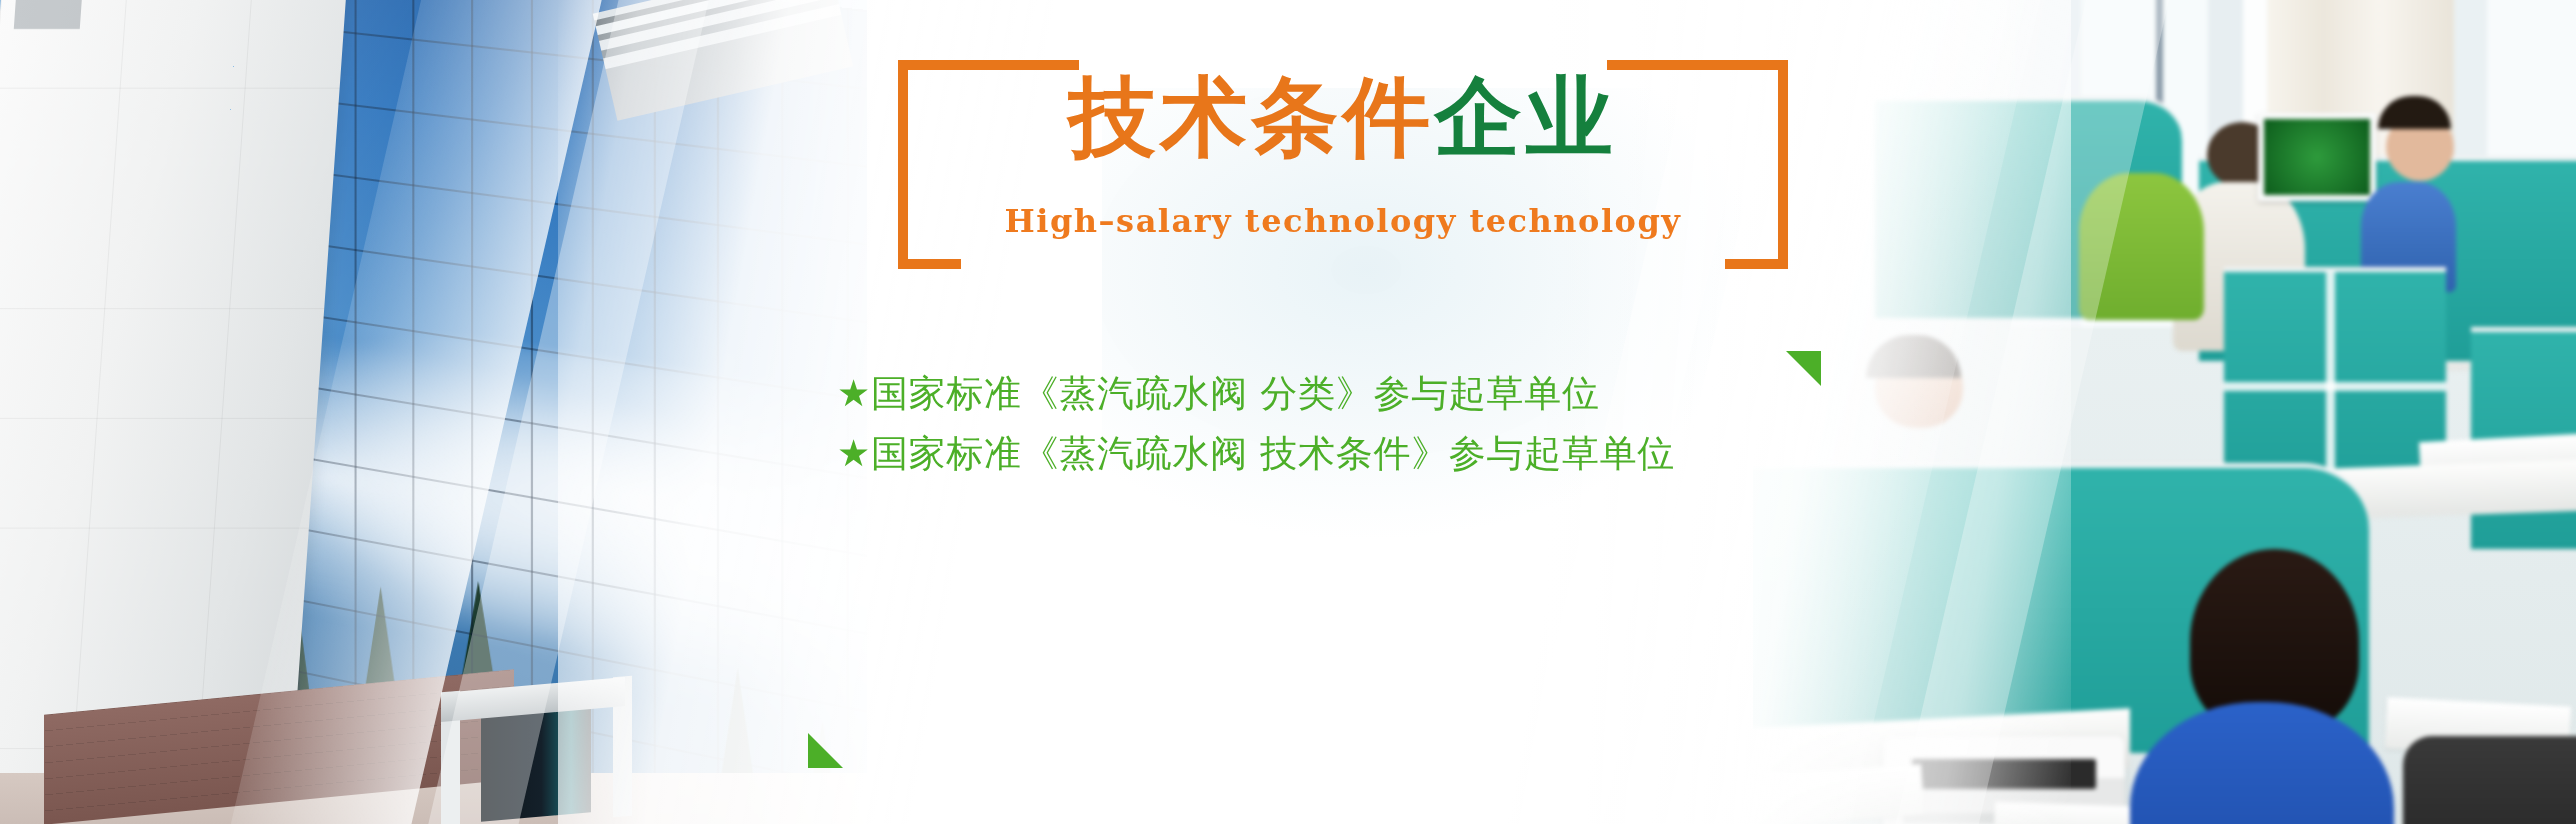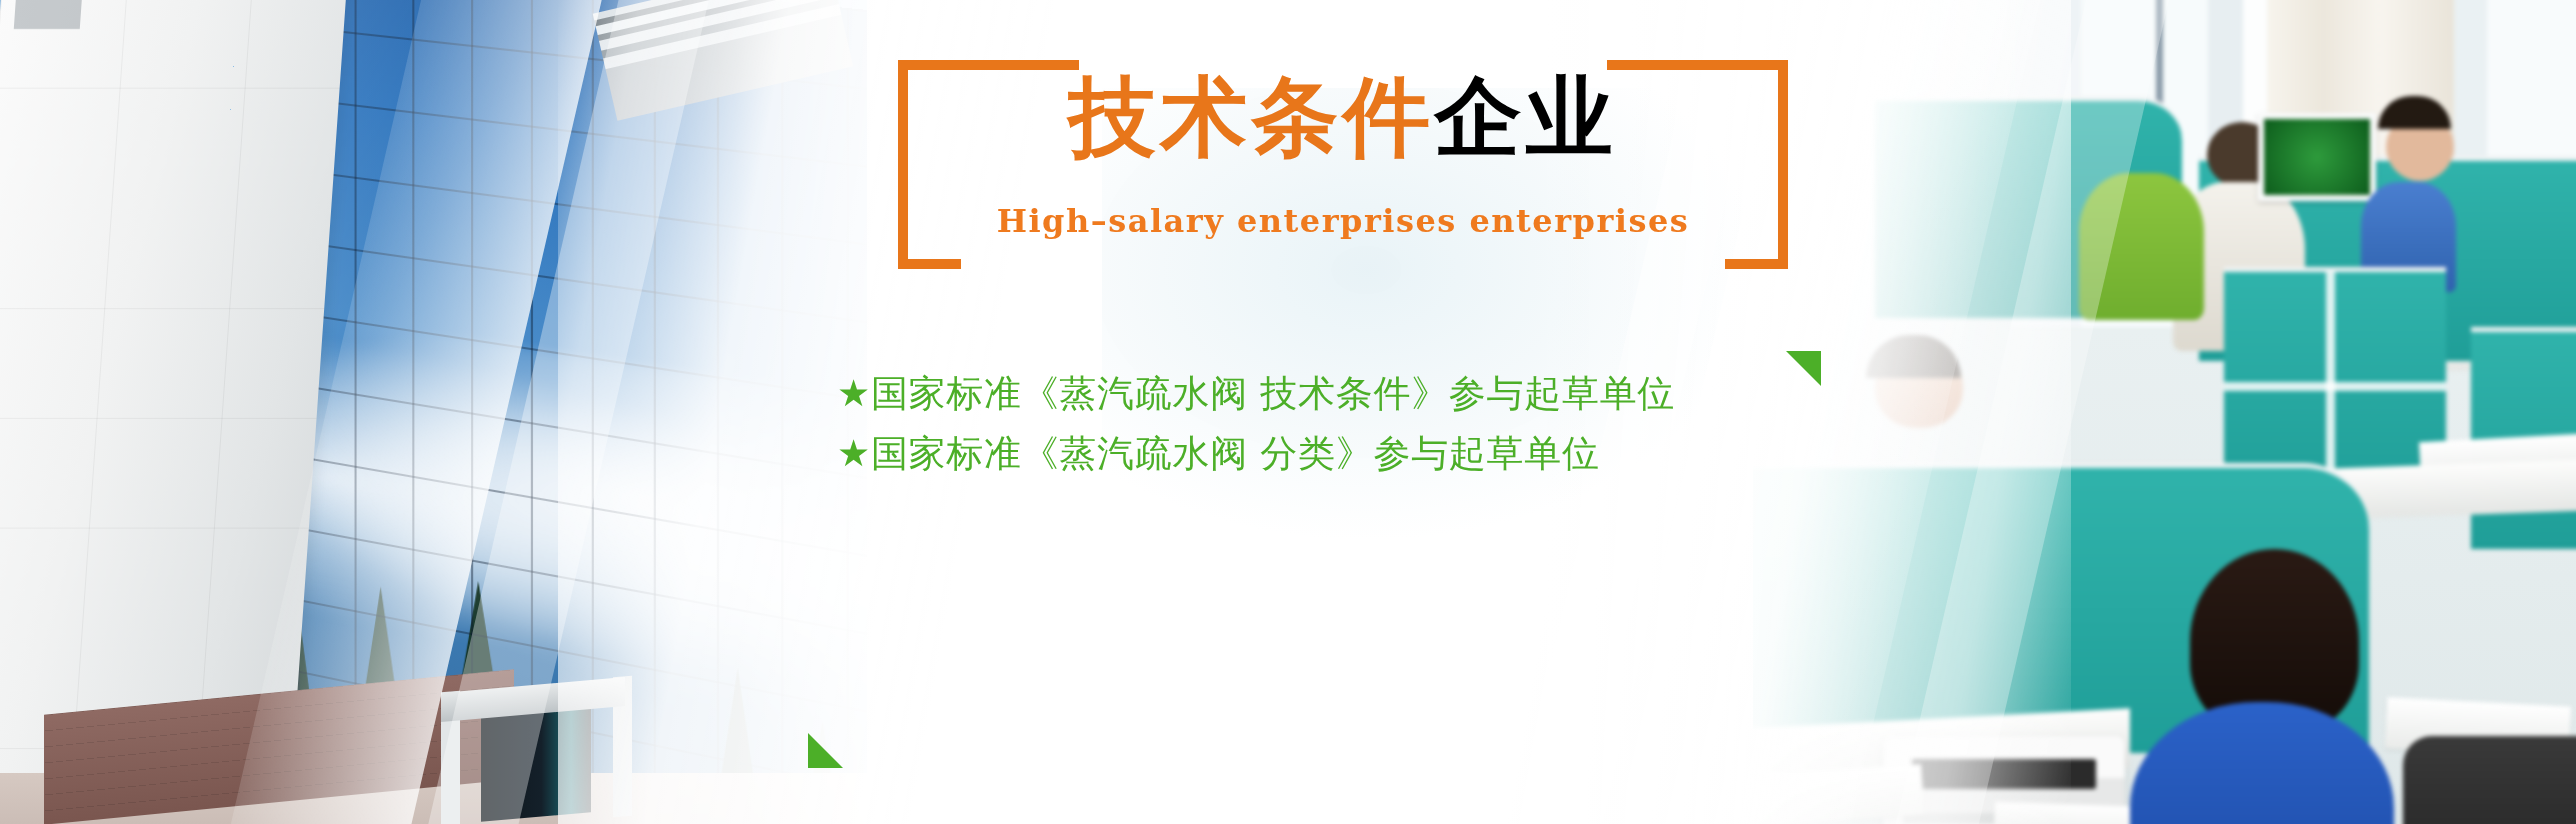--- a/index.html
+++ b/index.html
@@ -256,21 +256,21 @@
     width:890px;
     text-align:center;
     font-family:"DejaVu Sans","Liberation Sans",sans-serif;
     font-weight:bold;
     font-size:87px;
     line-height:110px;
     letter-spacing:4.4px;
     white-space:nowrap;
   }
   .title-cn .o{color:#e8761a;}
-  .title-cn .r{color:#000000;}
+  .title-cn .r{color:#15803d;}
   .title-en{
     position:absolute;
     left:898px; top:202px;
     width:890px;
     text-align:center;
     font-family:"DejaVu Serif","Liberation Serif",serif;
     font-weight:bold;
     font-size:32px;
     letter-spacing:1.5px;
     color:#ef7a1e;
@@ -412,24 +412,24 @@
     <div class="fr-seg fr-right-v"></div>
     <div class="fr-seg fr-top-l"></div>
     <div class="fr-seg fr-top-r"></div>
     <div class="fr-seg fr-bot-l"></div>
     <div class="fr-seg fr-bot-r"></div>
   </div>
 
   <div class="title-cn">
     <span class="o">技术条件</span><span class="r">企业</span>
   </div>
-  <div class="title-en">High–salary enterprises enterprises</div>
+  <div class="title-en">High–salary technology technology</div>
 
   <div class="list">
+    <span class="line"><span>★</span><span>国家标准《蒸汽疏水阀 分类》参与起草单位</span></span>
     <span class="line"><span>★</span><span>国家标准《蒸汽疏水阀 技术条件》参与起草单位</span></span>
-    <span class="line"><span>★</span><span>国家标准《蒸汽疏水阀 分类》参与起草单位</span></span>
   </div>
 
   <div class="tri tri-tr"></div>
   <div class="tri tri-bl"></div>
 
 </div>
 
 
 </body></html>

